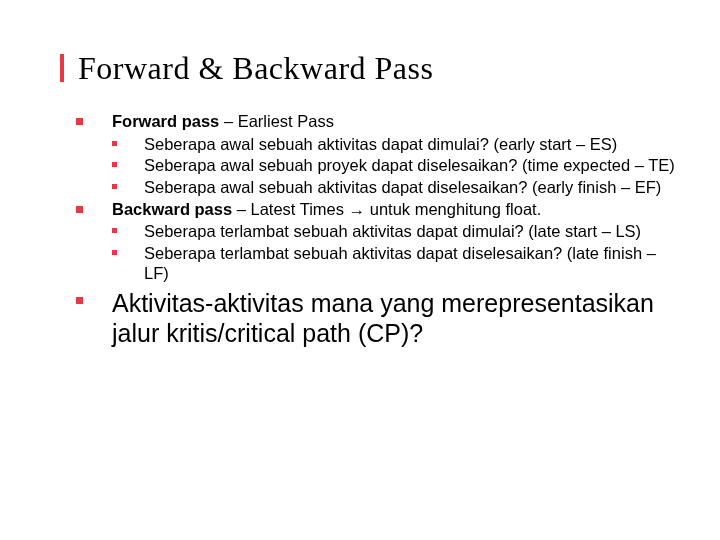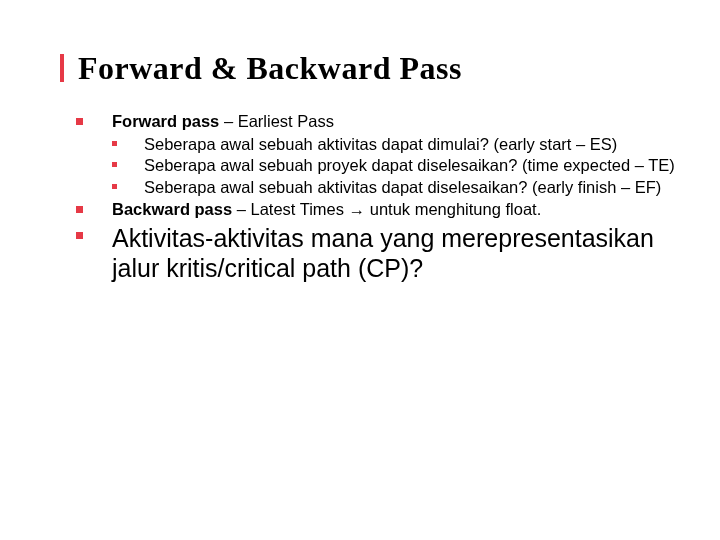--- a/index.html
+++ b/index.html
@@ -26,21 +26,21 @@
     position: absolute;
     left: 0;
     top: 4px;
     width: 4px;
     height: 28px;
     background: #e63946;
   }
   .title-line h1 {
     margin: 0 0 0 18px;
     font-family: "Times New Roman", Times, serif;
-    font-weight: bold;
+    font-weight: normal;
     font-size: 32px;
     letter-spacing: 0.5px;
   }
   .content {
     font-size: 16.5px;
     line-height: 1.25;
     padding-left: 16px;
   }
   .l1 {
     position: relative;
@@ -103,17 +103,19 @@
     <div class="l1">
       <b>Forward pass</b><span> – Earliest Pass</span>
     </div>
     <div class="l2">Seberapa awal sebuah aktivitas dapat dimulai? (early start – ES)</div>
     <div class="l2">Seberapa awal sebuah proyek dapat diselesaikan? (time expected – TE)</div>
     <div class="l2">Seberapa awal sebuah aktivitas dapat diselesaikan? (early finish – EF)</div>
 
     <div class="l1">
       <b>Backward pass</b><span> – Latest Times → untuk menghitung float.</span>
     </div>
+    <div class="l2">Seberapa terlambat sebuah aktivitas dapat dimulai? (late start – LS)</div>
+    <div class="l2">Seberapa terlambat sebuah aktivitas dapat diselesaikan? (late finish – LF)</div>
 
     <div class="l1-big">Aktivitas-aktivitas mana yang merepresentasikan jalur kritis/critical path (CP)?</div>
 
   </div>
 </div>
 
 </body></html>

